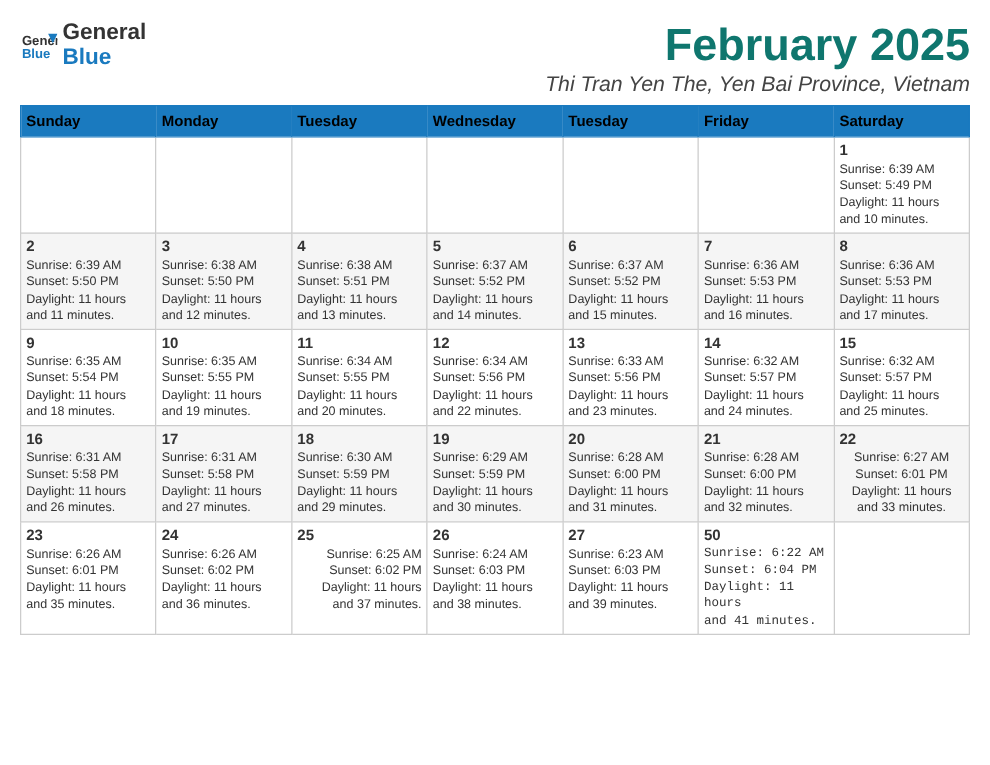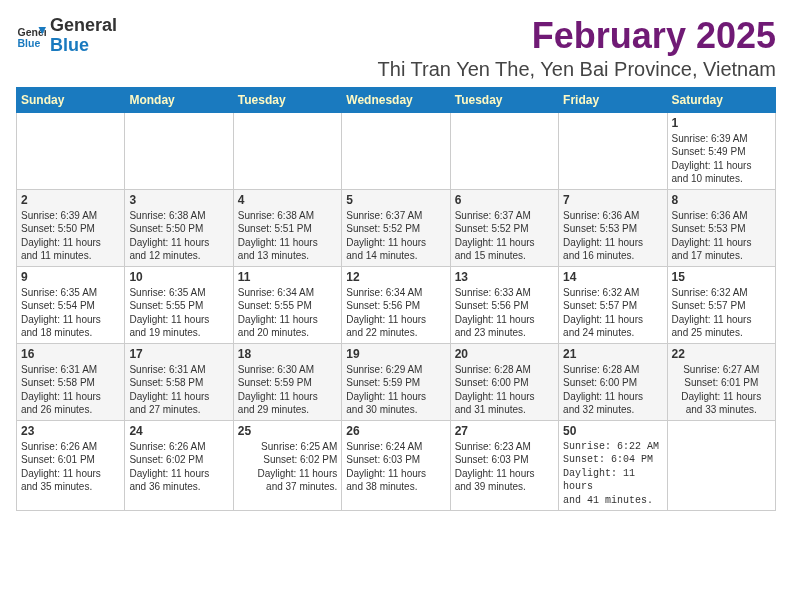--- a/index.html
+++ b/index.html
@@ -31,36 +31,37 @@
     .logo-icon {
       width: 30px;
       height: 30px;
     }
     .title-block {
       text-align: right;
     }
     .month-title {
       font-size: 36px;
       font-weight: bold;
-      color: #701a75;
+      color: #0f766e;
       line-height: 1.1;
     }
     .subtitle {
-      font-size: 20px;
+      font-size: 17px;
       color: #444;
       margin-top: 2px;
+      font-style: italic;
     }
     .calendar {
       width: 100%;
       border-collapse: collapse;
       margin-top: 4px;
     }
     .calendar th {
       background: #1a7abf;
-      color: #fef9c3;
+      color: #000000;
       font-size: 12px;
       font-weight: bold;
       padding: 5px 4px;
       text-align: left;
       border: 1px solid #1a7abf;
     }
     .calendar td {
       border: 1px solid #ccc;
       vertical-align: top;
       padding: 3px 4px;

